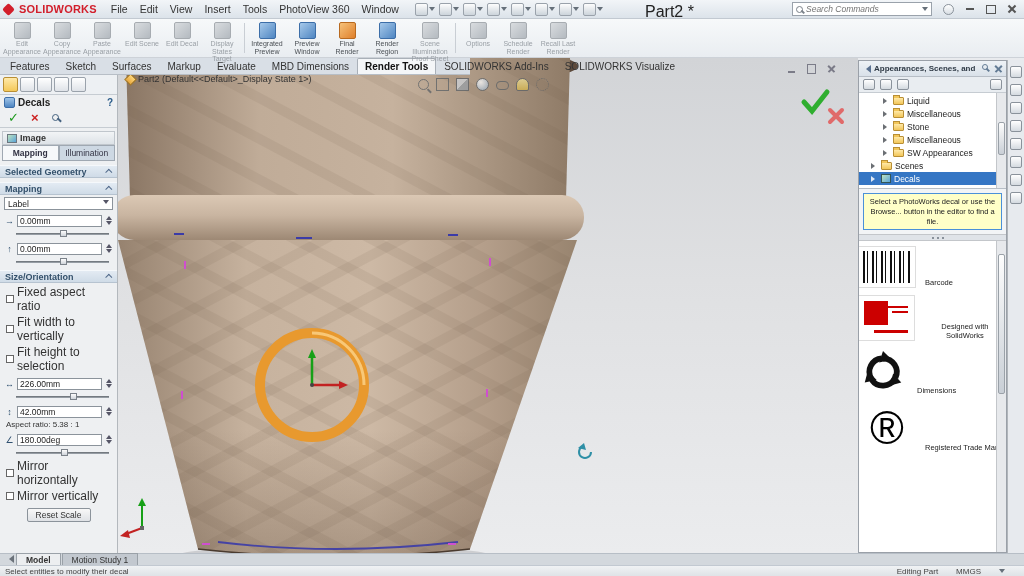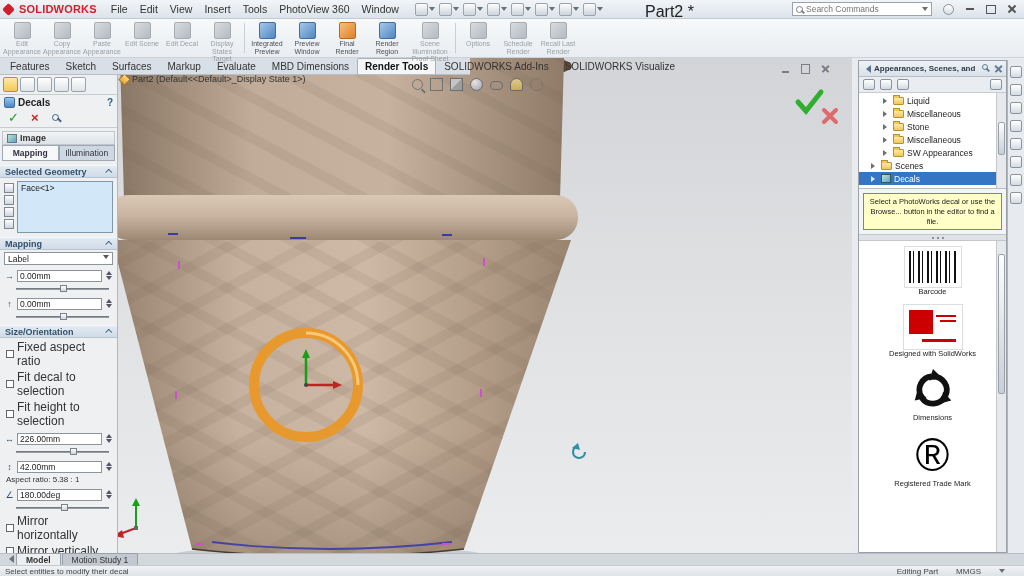--- a/index.html
+++ b/index.html
@@ -13,21 +13,21 @@
   .logo-text{color:#d21e2b;font-weight:bold;font-size:11px;letter-spacing:.2px;}
   .menu-item{font-size:10.5px;color:#333;padding:2px 6px;cursor:default;}
   .quickbar{display:flex;align-items:center;gap:4px;margin-left:10px;}
   .qgroup{display:flex;align-items:center;gap:1px;}
   .qicon{width:13px;height:13px;background:linear-gradient(#fdfdfd,#ccd4db);border:1px solid #9aa2ab;border-radius:2px;}
   .caret-down{width:0;height:0;border:3px solid transparent;border-top:4px solid #66707a;margin-top:3px;}
   .apptitle{position:absolute;left:645px;top:3px;font-size:16px;color:#222;}
   .searchwrap{position:absolute;right:92px;top:2px;width:140px;height:14px;background:#fff;border:1px solid #9aa2ab;display:flex;align-items:center;padding:0 3px;gap:3px;}
   .mag{width:7px;height:7px;border:1.5px solid #7b828a;border-radius:50%;position:relative;flex:none;}
   .mag::after{content:"";position:absolute;width:4px;height:1.5px;background:#7b828a;transform:rotate(45deg);right:-3px;bottom:-1px;}
-  .searchwrap input{border:none;outline:none;flex:1;font-size:8.5px;color:#666;background:transparent;font-family:inherit;}
+  .searchwrap input{border:none;outline:none;flex:1;font-size:8.5px;color:#666;background:transparent;font-family:inherit;font-style:italic;}
   .menur-icons{position:absolute;right:70px;top:4px;display:flex;gap:8px;}
   .helpdot{width:11px;height:11px;border:1px solid #8a929b;border-radius:50%;background:linear-gradient(#fff,#d8dee4);}
   .winbtns{position:absolute;right:2px;top:2px;display:flex;}
   .wbtn{width:21px;height:14px;display:flex;align-items:center;justify-content:center;}
   .wb-min::before{content:"";width:8px;height:2px;background:#555;}
   .wb-max::before{content:"";width:8px;height:7px;border:1.5px solid #555;}
   .wb-close{position:relative;}
   .wb-close::before,.wb-close::after{content:"";position:absolute;width:10px;height:2px;background:#555;}
   .wb-close::before{transform:rotate(45deg);} .wb-close::after{transform:rotate(-45deg);}
 
@@ -83,21 +83,21 @@
   .sp-d{width:0;height:0;border:3px solid transparent;border-top:4px solid #556;}
   .slider{height:9px;position:relative;margin:0 8px 1px 16px;}
   .slider::before{content:"";position:absolute;left:0;right:0;top:4px;height:2px;background:#9aa1a8;box-shadow:inset 0 1px 1px #70767c;}
   .sthumbk{position:absolute;top:1px;width:7px;height:7px;background:linear-gradient(#fdfdfd,#cfd4da);border:1px solid #7b828a;}
   .cbrow{display:flex;align-items:center;gap:3px;margin:2px 6px;font-size:12px;color:#333;}
   .cb{width:8px;height:8px;border:1px solid #666;background:#fff;flex:none;}
   .aspect{margin:1px 6px;font-size:8px;color:#333;}
   .resetbtn{display:block;margin:5px auto;width:64px;height:14px;background:linear-gradient(#f8f8f8,#dfe2e6);border:1px solid #8b939b;font-size:8.5px;text-align:center;line-height:12px;color:#333;border-radius:2px;}
 
   
-  .viewport{position:absolute;top:58px;left:112px;width:740px;bottom:23px;background:linear-gradient(180deg,#d2d4d7 0%,#dfe0e2 45%,#ebecee 100%);overflow:hidden;z-index:10;}
+  .viewport{position:absolute;top:58px;left:118px;width:740px;bottom:23px;background:linear-gradient(180deg,#d2d4d7 0%,#dfe0e2 45%,#ebecee 100%);overflow:hidden;z-index:10;}
   .vp-svg{position:absolute;left:0;top:0;}
   .doctab{position:absolute;left:8px;top:16px;display:flex;align-items:center;gap:3px;font-size:9px;color:#333;}
   .doc-ic{width:9px;height:9px;background:linear-gradient(#ffd77a,#e8a63c);border:1px solid #a87a20;transform:rotate(45deg);}
   .headsup{position:absolute;left:300px;top:20px;display:flex;gap:7px;align-items:center;}
   .hud{width:13px;height:13px;position:relative;opacity:.75;}
   .h-sq{border:1.5px solid #5a6066;}
   .h-mag{border:1.5px solid #5a6066;border-radius:50%;width:11px;height:11px;}
   .h-mag::after{content:"";position:absolute;width:5px;height:1.5px;background:#5a6066;transform:rotate(45deg);right:-4px;bottom:-2px;}
   .h-cube{background:linear-gradient(135deg,#cfd4da 50%,#9aa1a8 50%);border:1px solid #5a6066;}
   .h-ball{border-radius:50%;background:radial-gradient(circle at 35% 30%,#fff,#8fa6bd);border:1px solid #5a6066;}
@@ -132,21 +132,21 @@
   .trow.sel .exp{border-left-color:#dfe8f4;}
   .folder{width:11px;height:8px;background:linear-gradient(#ffe9a8,#f2c659);border:1px solid #b98f35;border-radius:1px;position:relative;flex:none;}
   .folder::before{content:"";position:absolute;top:-3px;left:-1px;width:5px;height:2px;background:#f2c659;border:1px solid #b98f35;border-bottom:none;}
   .decal-ic{width:10px;height:9px;background:linear-gradient(135deg,#bfe3bf,#5aa4d8);border:1px solid #355;flex:none;}
   .vscroll{position:absolute;right:0;top:0;bottom:0;width:10px;background:#e7e9ec;border-left:1px solid #c3c6ca;}
   .vthumb{position:absolute;left:1px;right:1px;background:linear-gradient(#fdfdfd,#c9cfd6);border:1px solid #9aa1a8;border-radius:2px;}
   .msg{margin:4px;background:#ffffc8;border:1px solid #4a90d9;font-size:7.5px;color:#222;text-align:center;padding:3px 2px;line-height:1.3;}
   .splitter{height:7px;display:flex;align-items:center;justify-content:center;background:#dfe3e8;border:1px solid #c3c6ca;border-left:none;border-right:none;}
   .dots{width:2px;height:2px;background:#88909a;box-shadow:5px 0 #88909a,10px 0 #88909a;}
   .thumbs{position:relative;flex:1;background:#fff;overflow:hidden;padding:6px 0 0;}
-  .thumb{display:flex;flex-direction:column;align-items:center;gap:0;margin-bottom:9px;}
+  .thumb{display:flex;flex-direction:row;align-items:flex-end;gap:10px;margin-bottom:9px;}
   .tcap{font-size:7.5px;color:#222;text-align:center;}
   .barcode-img{width:56px;height:40px;background:repeating-linear-gradient(90deg,#111 0 2px,#fff 2px 4px,#111 4px 5px,#fff 5px 9px);border:4px solid #fff;outline:1px solid #ddd;}
   .dsw-img{width:58px;height:44px;background:#fff;outline:1px solid #ddd;position:relative;}
   .dsw-red{position:absolute;left:5px;top:5px;width:24px;height:24px;background:#c00;}
   .dsw-b1,.dsw-b2{position:absolute;right:6px;height:2px;background:#c00;}
   .dsw-b1{top:10px;width:20px;} .dsw-b2{top:15px;width:16px;}
   .dsw-b3{position:absolute;right:6px;bottom:7px;width:34px;height:3px;background:#c00;}
   .reg-img{width:56px;height:48px;display:flex;align-items:center;justify-content:center;font-size:46px;color:#000;line-height:1;}
 
   
@@ -431,31 +431,20 @@
   </div>
   <div class="subtabs">
     <span class="stab active">Mapping</span>
     <span class="stab">Illumination</span>
   </div>
 
   <div class="phead">
     <span>Selected Geometry</span>
     <span class="pchev"></span>
   </div>
-  <div class="geo-wrap">
-    <div class="gcol">
-      <span class="gic"></span>
-      <span class="gic"></span>
-      <span class="gic"></span>
-      <span class="gic"></span>
-    </div>
-    <div class="facebox">
-      <span>Face&lt;1&gt;</span>
-    </div>
-  </div>
 
   <div class="phead">
     <span>Mapping</span>
     <span class="pchev"></span>
   </div>
   <div class="ddrow">
     <span>Label</span>
     <span class="ddcaret"></span>
   </div>
   <div class="frow">
@@ -484,21 +473,21 @@
   <div class="phead">
     <span>Size/Orientation</span>
     <span class="pchev"></span>
   </div>
   <div class="cbrow">
     <span class="cb"></span>
     <span>Fixed aspect ratio</span>
   </div>
   <div class="cbrow">
     <span class="cb"></span>
-    <span>Fit decal to selection</span>
+    <span>Fit width to vertically</span>
   </div>
   <div class="cbrow">
     <span class="cb"></span>
     <span>Fit height to selection</span>
   </div>
   <div class="frow">
     <span class="ficon">↔</span>
     <span class="fval">226.00mm</span>
     <span class="spin">
         <span class="sp-u"></span>

